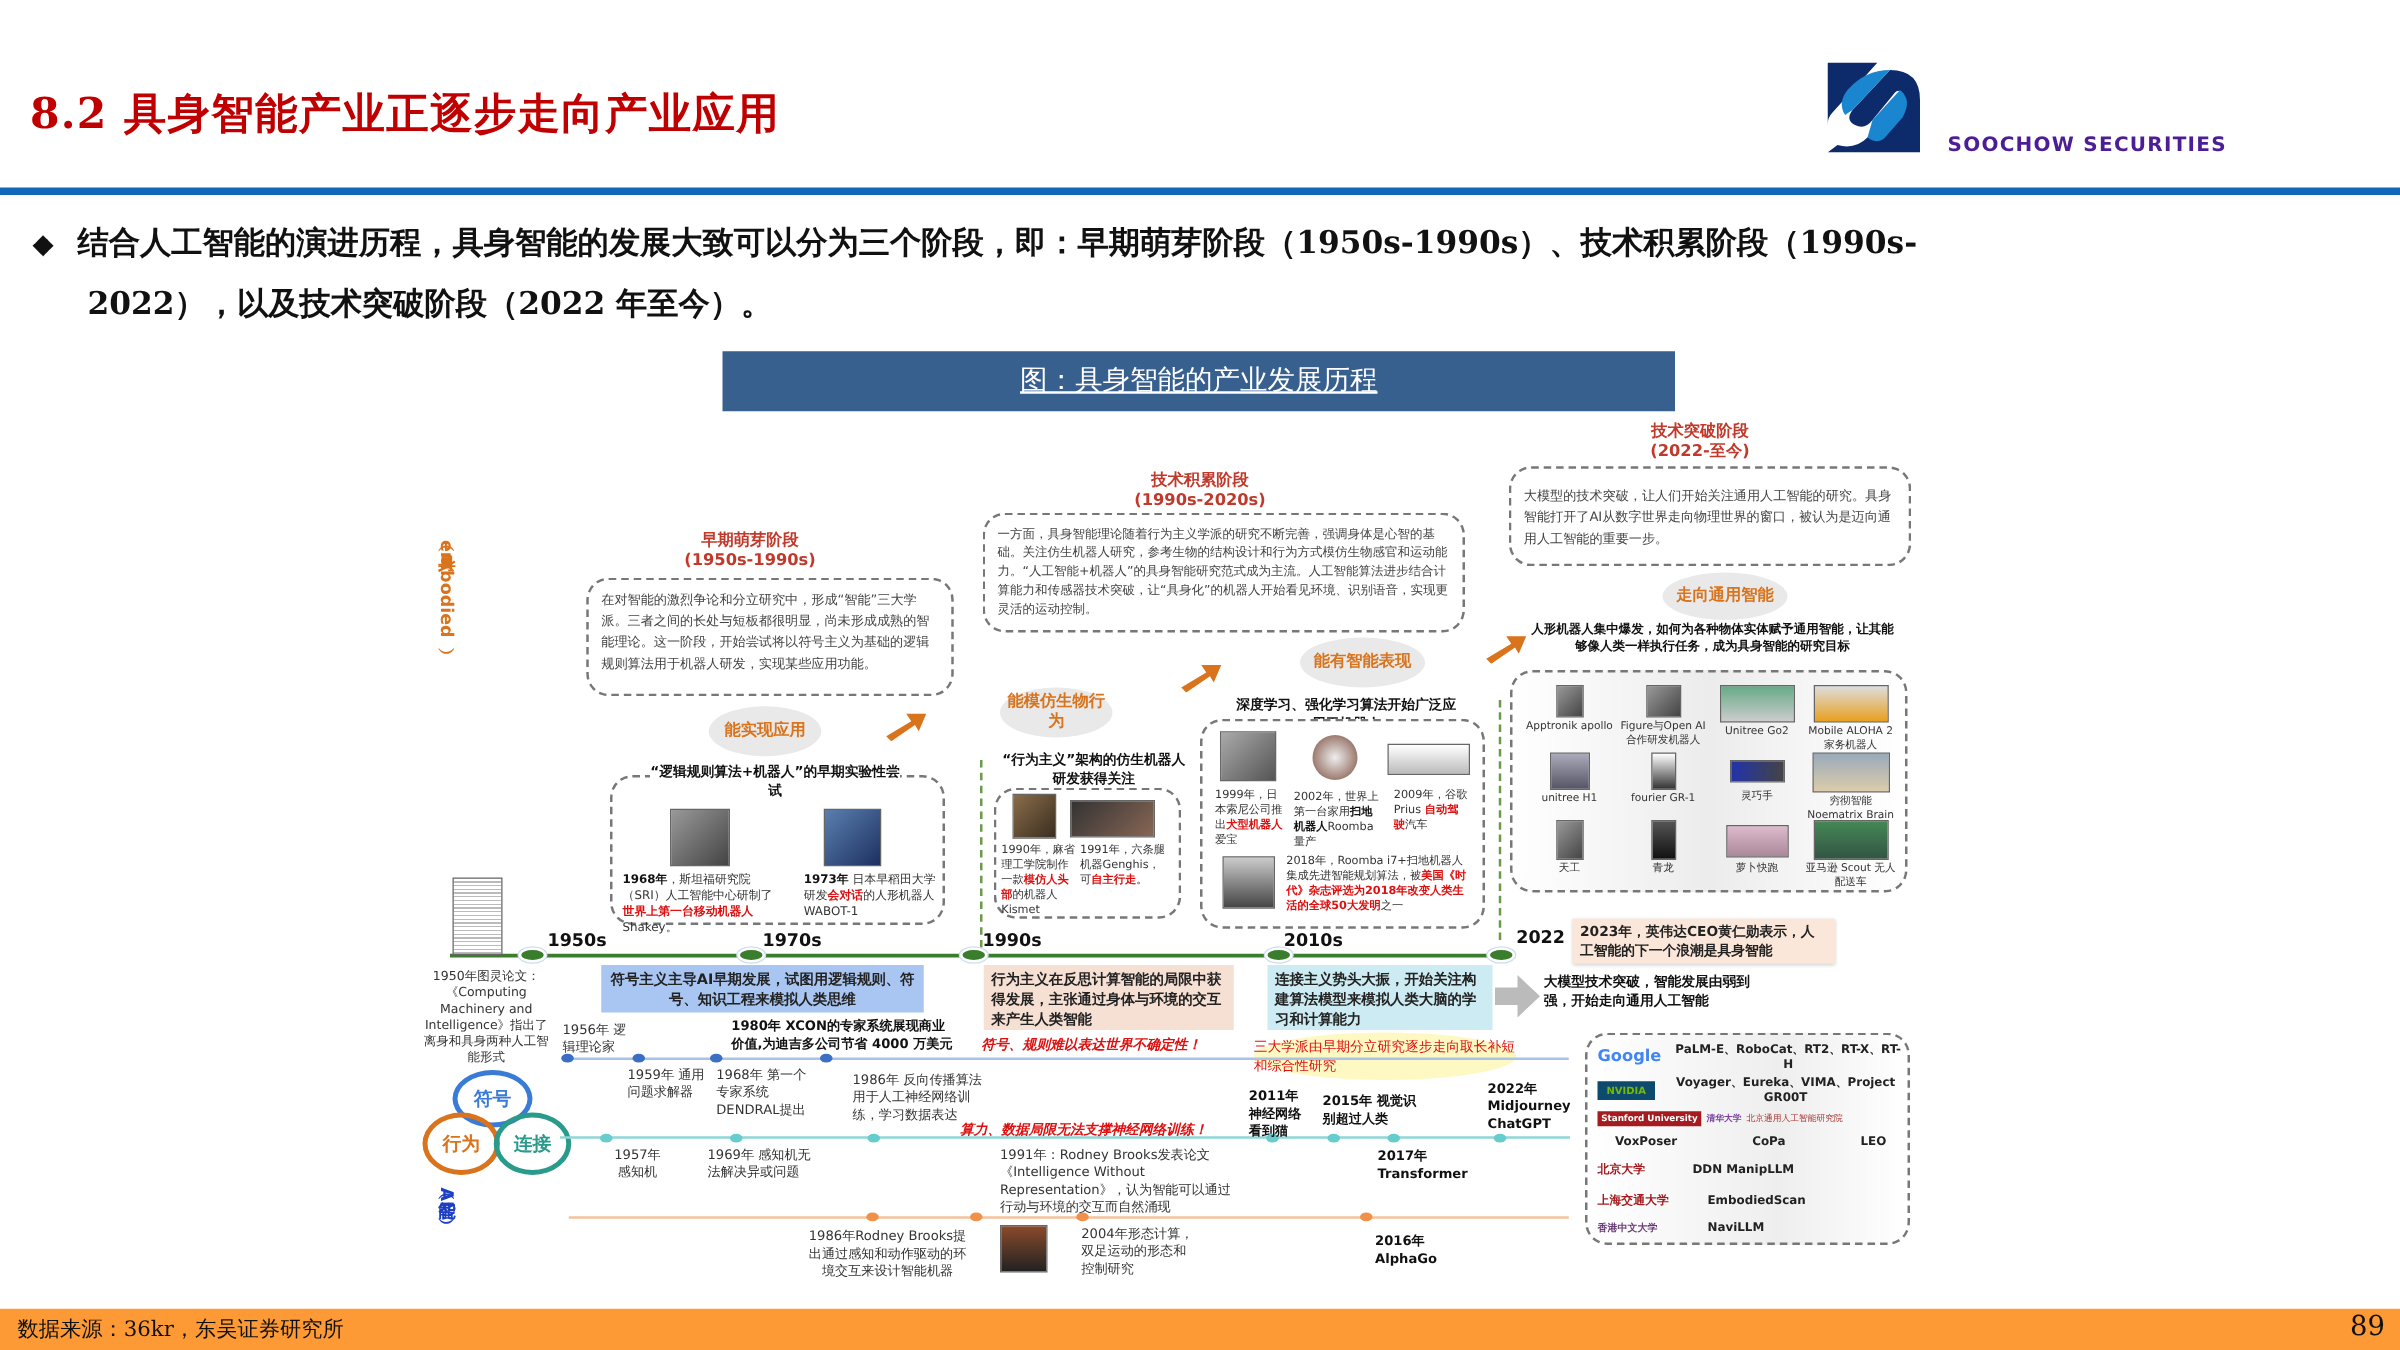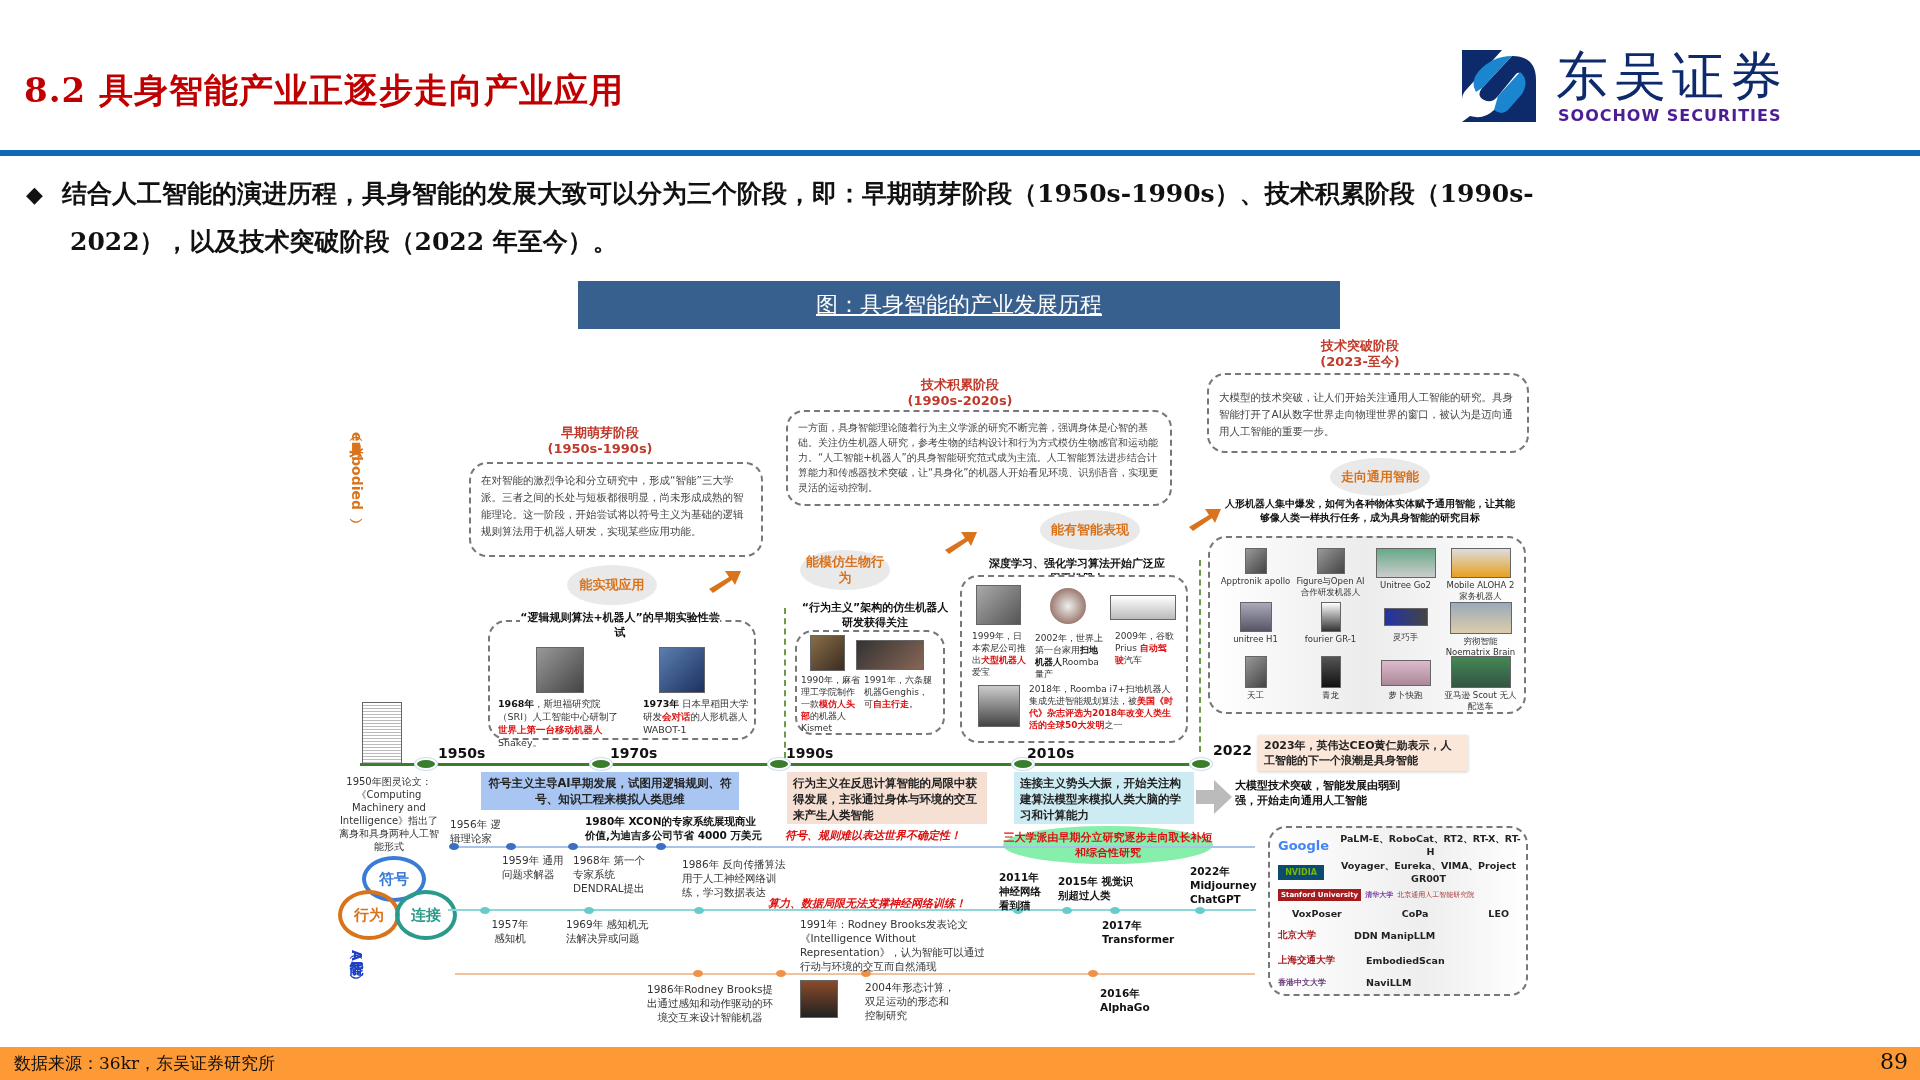--- a/index.html
+++ b/index.html
@@ -39,21 +39,20 @@
 <body>
 
 <div class="abs serif" id="title">8.2 具身智能产业正逐步走向产业应用</div>
 <div class="abs" id="logo">
   <svg class="mark" viewBox="0 0 74 72">
     <path d="M0 0 H40 L4 40 Q0 44 0 50 Z" fill="#0d2a6b"></path>
     <path d="M0 72 H74 V30 Q74 6 50 6 L20 38 Q14 46 22 50 Q30 54 36 46 L54 24 Q58 20 60 28 L32 60 Q22 70 8 66 Z" fill="#0d2a6b"></path>
     <path d="M20 38 L50 6 Q30 6 16 22 Q8 32 14 42 Z" fill="#1a86d0"></path>
     <path d="M36 46 L58 22 Q68 30 60 44 L46 60 Q40 66 32 60 Z" fill="#1a86d0"></path>
   </svg>
-  <div class="cn">东吴证券</div>
   <div class="en">SOOCHOW SECURITIES</div>
 </div>
 <div class="abs" id="topline"></div>
 
 <div class="abs serif" id="bullet">
   <span class="dia">◆</span><span>结合人工智能的演进历程，具身智能的发展大致可以分为三个阶段，即：早期萌芽阶段（1950s-1990s）、技术积累阶段（1990s-</span>
   <span class="l2">2022），以及技术突破阶段（2022 年至今）。</span>
 </div>
 
 <div class="abs serif" id="figtitle"><span>图：具身智能的产业发展历程</span></div>
@@ -106,21 +105,21 @@
 <div class="abs" style="left:1050px;top:588px;width:36px;height:36px;border-radius:50%;background:radial-gradient(#eee,#7a4a3a)"></div>
 <div class="abs photo" style="left:1110px;top:595px;width:66px;height:25px;background:linear-gradient(#fff,#bbb)"></div>
 <div class="abs sm" style="left:972px;top:630px;width:58px;font-size:9px;line-height:12px"><span>1999年，日本索尼公司推出</span><span class="red">犬型机器人</span><span>爱宝</span></div>
 <div class="abs sm" style="left:1035px;top:632px;width:68px;font-size:9px;line-height:12px"><span>2002年，世界上第一台家用</span><span class="blk">扫地机器人</span><span>Roomba量产</span></div>
 <div class="abs sm" style="left:1115px;top:630px;width:60px;font-size:9px;line-height:12px"><span>2009年，谷歌Prius </span><span class="red">自动驾驶</span><span>汽车</span></div>
 <div class="abs photo" style="left:978px;top:685px;width:42px;height:42px;background:linear-gradient(#ccc,#444)"></div>
 <div class="abs sm" style="left:1029px;top:683px;width:150px;font-size:9px;line-height:12px"><span>2018年，Roomba i7+扫地机器人集成先进智能规划算法，被</span><span class="red">美国《时代》杂志评选为2018年改变人类生活的全球50大发明</span><span>之一</span></div>
 
 <div class="abs stage" style="left:1300px;top:338px;width:120px">
   <div>技术突破阶段</div>
-  <div>(2023-至今)</div>
+  <div>(2022-至今)</div>
 </div>
 <div class="abs dbox" style="left:1207px;top:373px;width:322px;height:80px;padding-top:14px">
   <span>大模型的技术突破，让人们开始关注通用人工智能的研究。具身智能打开了AI从数字世界走向物理世界的窗口，被认为是迈向通用人工智能的重要一步。</span>
 </div>
 <div class="abs pill" style="left:1330px;top:458px;width:100px;height:38px">走向通用智能</div>
 <div class="abs cap" style="left:1225px;top:497px;width:290px;font-size:10px;line-height:14px">人形机器人集中爆发，如何为各种物体实体赋予通用智能，让其能够像人类一样执行任务，成为具身智能的研究目标</div>
 <div class="abs dbox" style="left:1208px;top:536px;width:318px;height:178px;background:linear-gradient(90deg,#fff,#ececec 50%,#fff)"></div>
 <div class="abs" style="left:1218px;top:548px;width:300px;display:grid;grid-template-columns:repeat(4,75px);grid-auto-rows:54px;font-size:8.5px;line-height:11px;text-align:center;color:#333">
   <div><div class="photo" style="width:22px;height:26px;margin:0 auto 2px"></div><span>Apptronik apollo</span></div>
   <div><div class="photo" style="width:28px;height:26px;margin:0 auto 2px"></div><span>Figure与Open AI合作研发机器人</span></div>
@@ -156,21 +155,21 @@
 
 <div class="abs" style="left:481px;top:772px;width:258px;height:38px;background:#a9c6f2;font-size:11.5px;font-weight:bold;text-align:center;line-height:16px;padding-top:3px">符号主义主导AI早期发展，试图用逻辑规则、符号、知识工程来模拟人类思维</div>
 <div class="abs" style="left:787px;top:772px;width:200px;height:52px;background:#f6e0d4;font-size:11.5px;font-weight:bold;line-height:16px;padding:3px 6px">行为主义在反思计算智能的局限中获得发展，主张通过身体与环境的交互来产生人类智能</div>
 <div class="abs" style="left:1014px;top:772px;width:180px;height:52px;background:#cdebf2;font-size:11.5px;font-weight:bold;line-height:16px;padding:3px 6px">连接主义势头大振，开始关注构建算法模型来模拟人类大脑的学习和计算能力</div>
 <svg class="abs" style="left:1196px;top:780px" width="36" height="34">
     <path d="M0 10 H18 V0 L36 17 L18 34 V24 H0 Z" fill="#bbb"></path>
   </svg>
 <div class="abs evt" style="left:1235px;top:778px;width:170px;font-weight:bold;color:#111;font-size:11px;line-height:15px">大模型技术突破，智能发展由弱到强，开始走向通用人工智能</div>
 <div class="abs" style="left:1258px;top:735px;width:210px;height:36px;background:#fbe7da;font-size:11px;line-height:15px;font-weight:bold;padding:3px 6px;box-shadow:0 1px 3px #ccc">2023年，英伟达CEO黄仁勋表示，人工智能的下一个浪潮是具身智能</div>
 <div class="abs" style="left:785px;top:828px;font-size:11px;font-style:italic;font-weight:bold;color:#d11">符号、规则难以表达世界不确定性！</div>
-<div class="abs" style="left:1003px;top:826px;width:210px;height:38px;border-radius:50%;background:#86efac;color:#d11;font-weight:bold;font-size:11px;text-align:center;line-height:15px;padding-top:4px">三大学派由早期分立研究逐步走向取长补短和综合性研究</div>
+<div class="abs" style="left:1003px;top:826px;width:210px;height:38px;border-radius:50%;background:#fef9c3;color:#d11;font-weight:normal;font-size:11px;text-align:left;line-height:15px;padding-top:4px">三大学派由早期分立研究逐步走向取长补短和综合性研究</div>
 
 <div class="abs" style="left:362px;top:856px;width:64px;height:46px;border:4px solid #3a7bd5;border-radius:50%;color:#3a7bd5;font-weight:bold;font-size:15px;text-align:center;line-height:38px">符号</div>
 <div class="abs" style="left:338px;top:890px;width:62px;height:50px;border:4px solid #d9731c;border-radius:50%;color:#d9731c;font-weight:bold;font-size:15px;text-align:center;line-height:42px">行为</div>
 <div class="abs" style="left:395px;top:890px;width:62px;height:50px;border:4px solid #2a9a8a;border-radius:50%;color:#2a9a8a;font-weight:bold;font-size:15px;text-align:center;line-height:42px">连接</div>
 
 <div class="abs" style="left:455px;top:846px;width:800px;height:2px;background:#a9c2e8"></div>
 <div class="abs" style="left:448px;top:909px;width:808px;height:2px;background:#8fd6d6"></div>
 <div class="abs" style="left:455px;top:973px;width:800px;height:2px;background:#f4c29a"></div>
 <div class="sdot" style="left:449px;top:843px;background:#3a6fc4"></div>
 <div class="sdot" style="left:506px;top:843px;background:#3a6fc4"></div>

